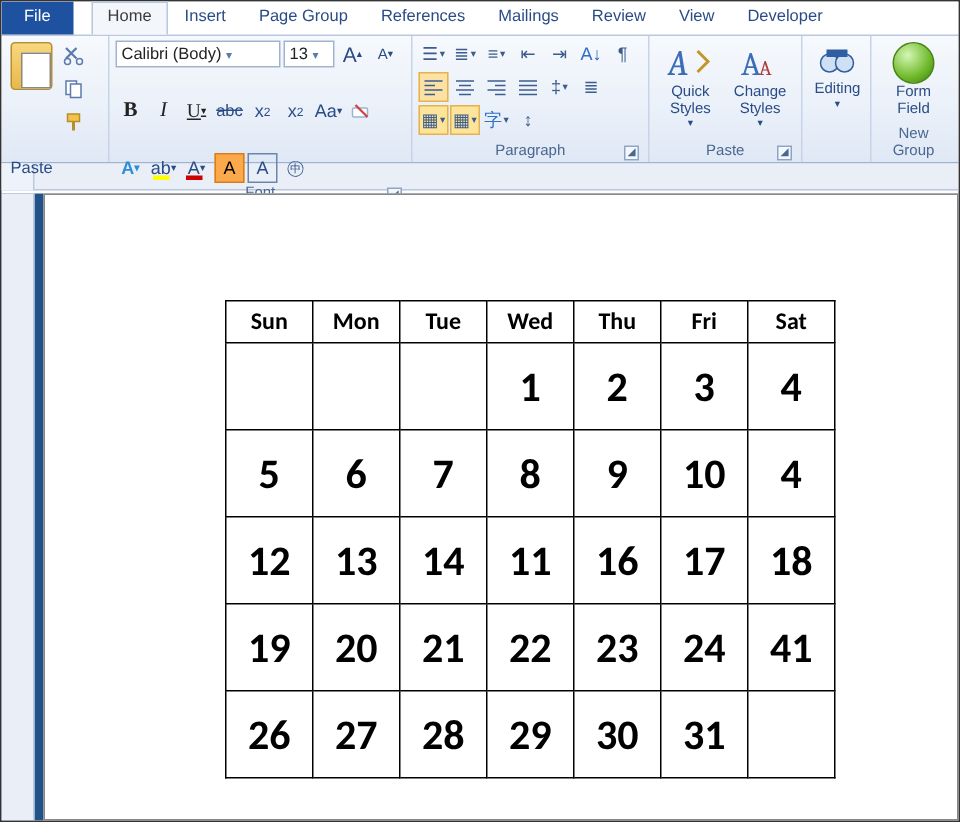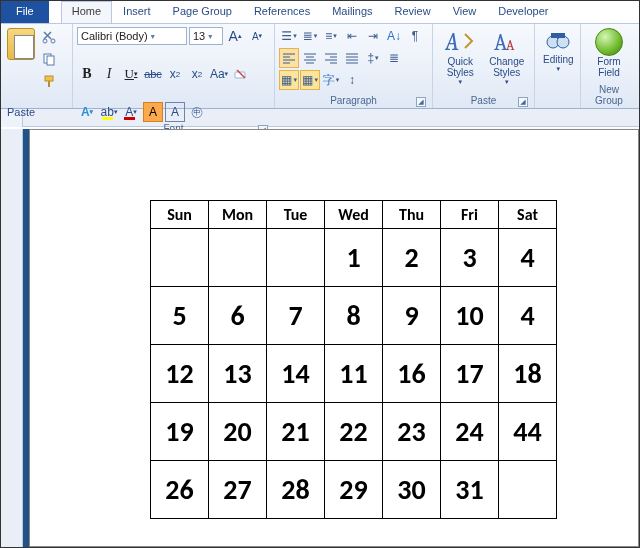--- a/index.html
+++ b/index.html
@@ -516,21 +516,21 @@
             <td>17</td>
             <td>18</td>
           </tr>
           <tr>
             <td>19</td>
             <td>20</td>
             <td>21</td>
             <td>22</td>
             <td>23</td>
             <td>24</td>
-            <td>44</td>
+            <td>41</td>
           </tr>
           <tr>
             <td>26</td>
             <td>27</td>
             <td>28</td>
             <td>29</td>
             <td>30</td>
             <td>31</td>
             <td></td>
           </tr>

